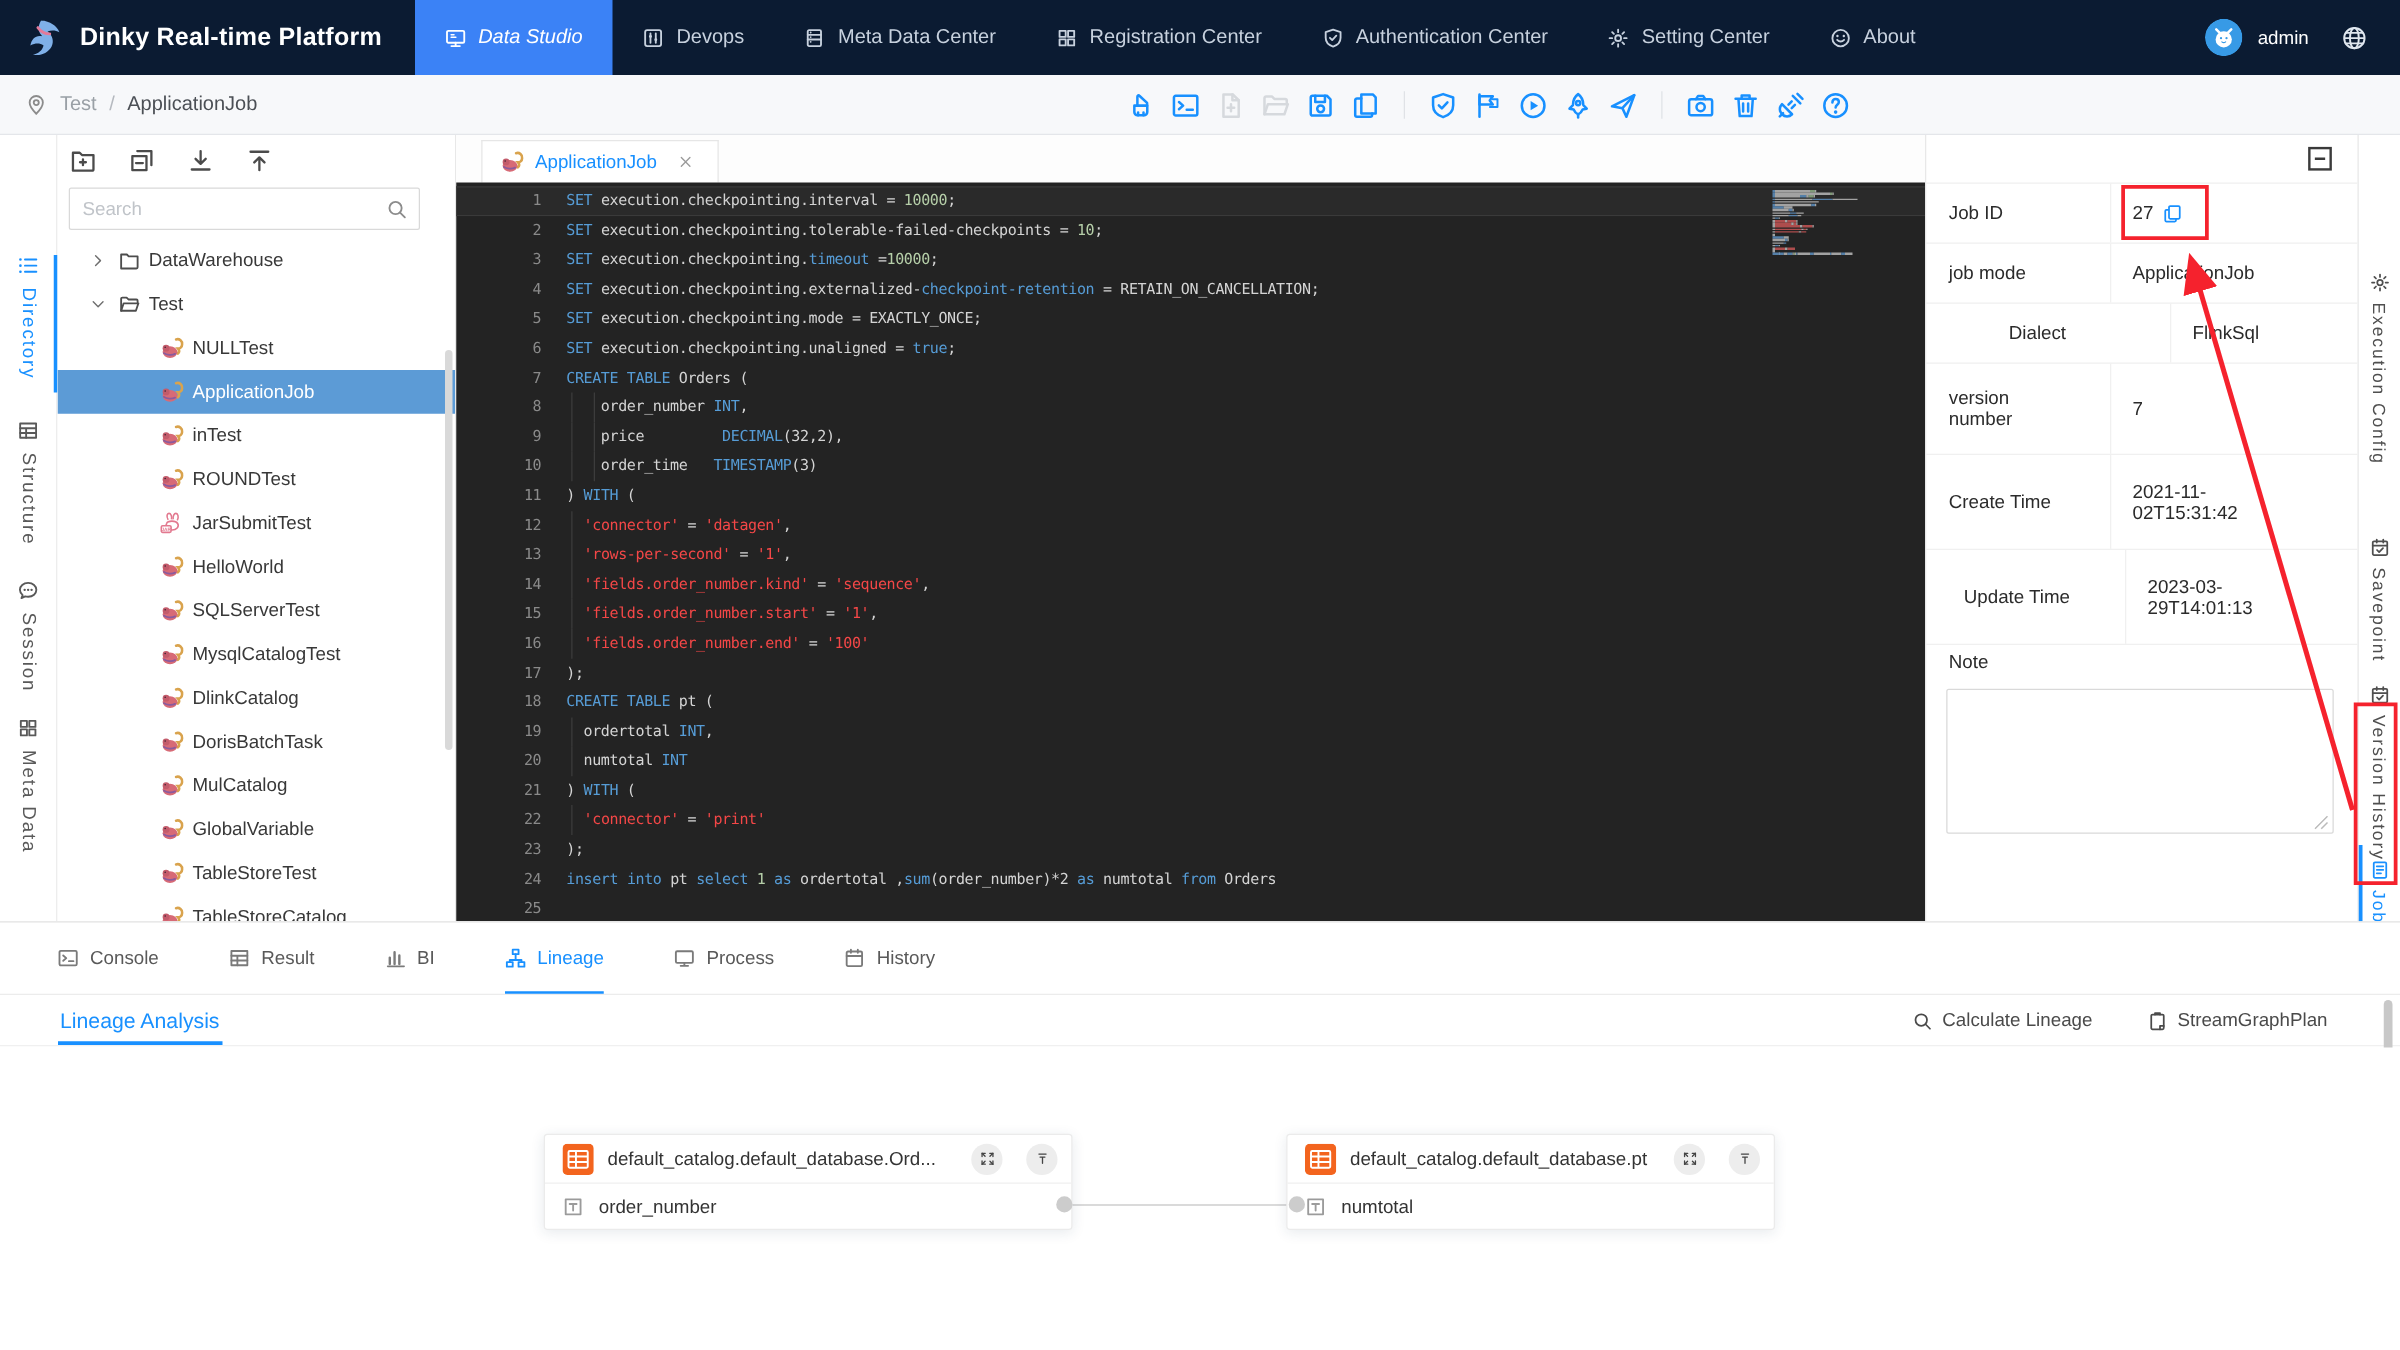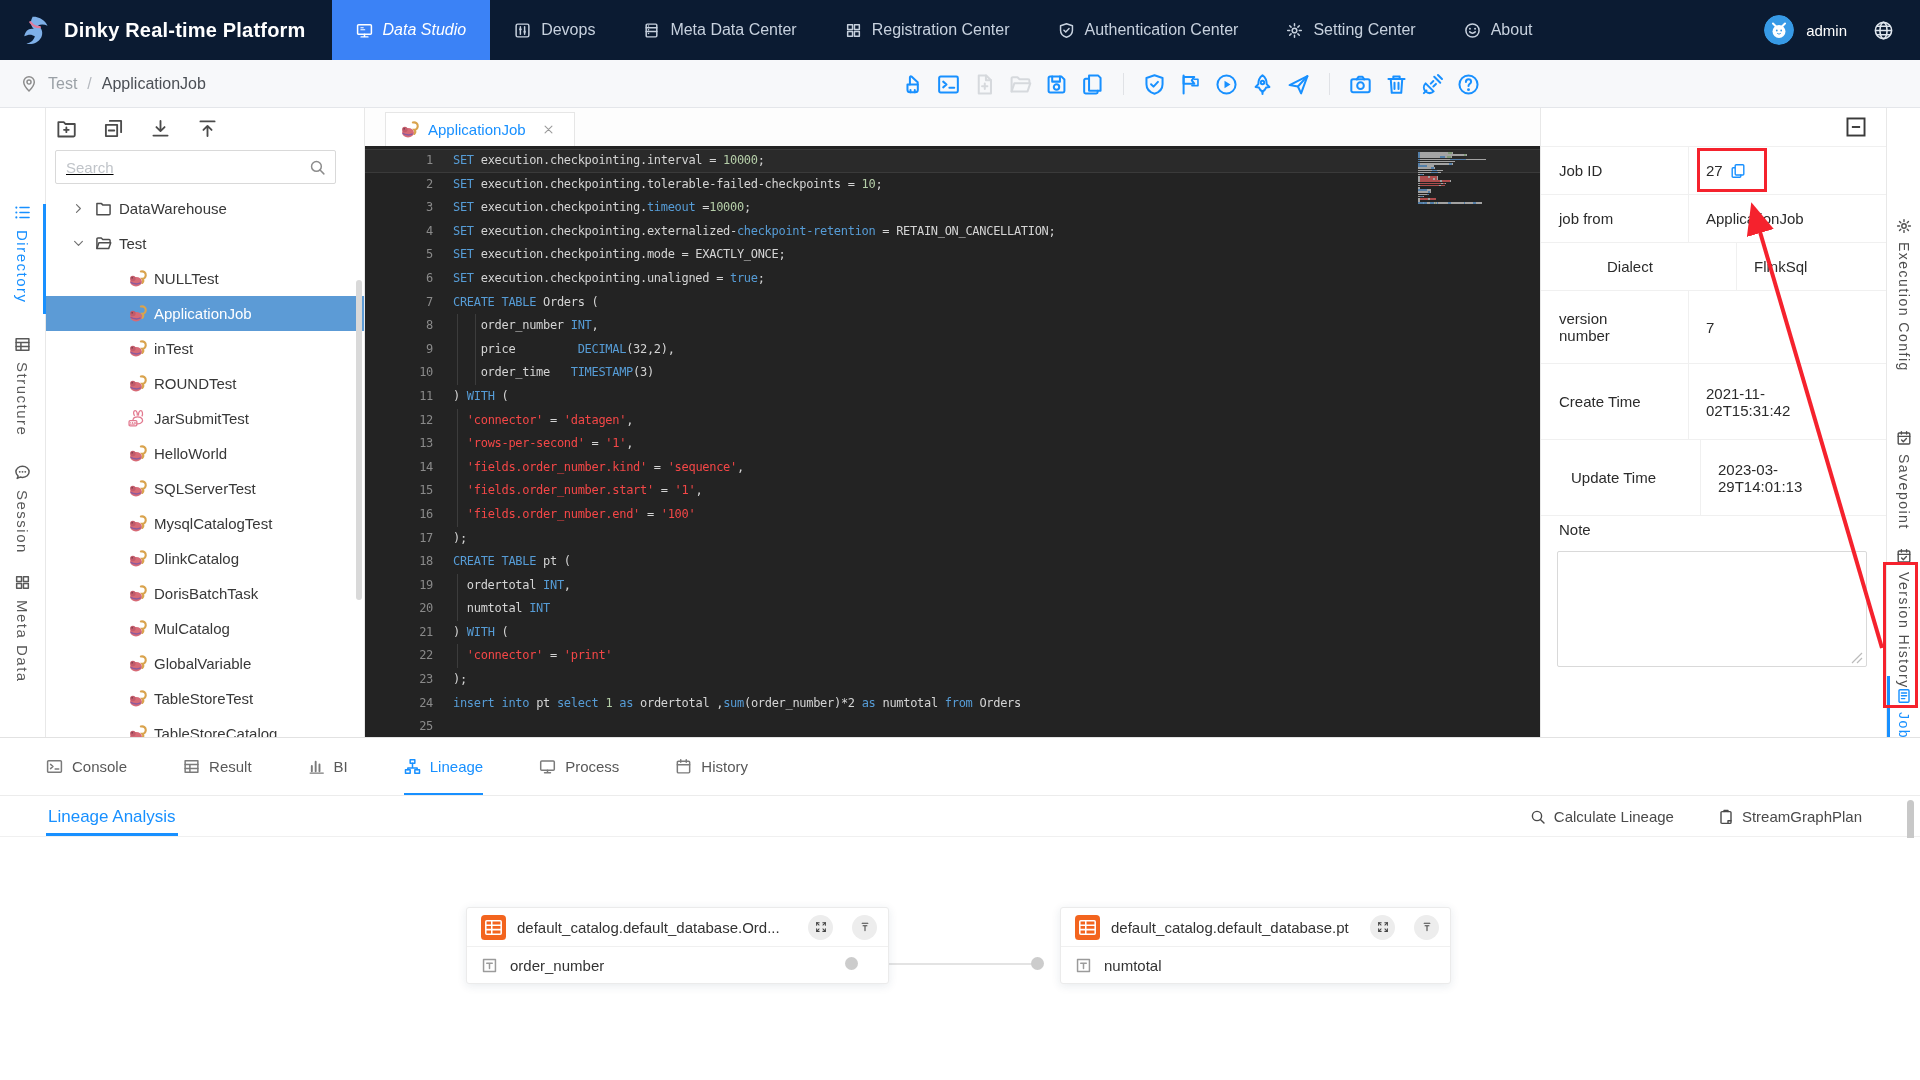--- a/index.html
+++ b/index.html
@@ -48,21 +48,21 @@
   .railitem.active { color:#1890ff; }
   .rail-ind { position:absolute; right:-1px; width:3px; background:#1890ff; }
 
   
   .treepanel { position:absolute; left:46px; top:0; width:319px; height:629px; border-right:1px solid #e8e8e8; background:#fff; overflow:hidden; }
   .tree-toolbar { position:absolute; left:10px; top:10px; display:flex; gap:26px; }
   .tt { width:21px; height:21px; color:#4b4b4b; cursor:pointer; }
   .searchbox { position:absolute; left:9px; top:42px; width:281px; height:34px; border:1px solid #d9d9d9; border-radius:2px;
     display:flex; align-items:center; background:#fff; }
   .searchbox input { flex:1; border:none; outline:none; padding:0 10px; font-size:15px; color:#000000;
-    font-family:"Liberation Sans",sans-serif; background:transparent;text-decoration:underline; }
+    font-family:"Liberation Sans",sans-serif; background:transparent; }
   .searchbox input::placeholder { color:#c0c4c9; }
   .searchbox .i { width:17px; height:17px; color:#8c8c8c; margin-right:9px; cursor:pointer; }
   .tree { position:absolute; left:0; top:83px; width:100%; }
   .trow { height:35px; display:flex; align-items:center; font-size:15px; color:#383838; cursor:pointer; white-space:nowrap; }
   .trow .chev { width:13px; height:13px; color:#6f6f6f; margin-left:26px; }
   .trow .fold { width:17px; height:17px; color:#4d4d4d; margin-left:10px; }
   .trow .job { width:19px; height:19px; margin-left:82px; }
   .trow .lbl { margin-left:7px; }
   .trow.sel { background:#5c9bd6; color:#fff; }
   .tree-sb { position:absolute; right:2px; top:172px; width:6px; height:320px; background:#d9d9d9; border-radius:3px; }
@@ -125,21 +125,21 @@
   .subrow { position:absolute; left:0; top:59px; width:100%; height:40px; border-bottom:1px solid #f0f0f0; }
   .subtab { position:absolute; left:46px; top:0; height:100%; display:inline-flex; align-items:center;
     color:#1890ff; font-size:17px; box-shadow:inset 0 -3px 0 #1890ff; padding:0 2px; cursor:pointer; }
   .sub-actions { position:absolute; right:58px; top:0; height:100%; display:flex; align-items:center; gap:44px; }
   .sact { display:flex; align-items:center; gap:8px; font-size:15px; color:#4a4a4a; cursor:pointer; }
   .sact .i { width:16px; height:16px; color:#4a4a4a; }
   .bottom-sb { position:absolute; right:6px; top:62px; width:7px; height:58px; background:#c8c8c8; border-radius:3.5px; }
   .canvas { position:absolute; left:0; top:100px; width:1920px; height:243px; background:#fff; }
   .edge-svg { position:absolute; left:0; top:0; width:100%; height:100%; }
   .lnode { position:absolute; top:69px; background:#fff; border:1px solid #ebebeb; border-radius:3px;
-    box-shadow:0 2px 10px rgba(31,56,88,.10); cursor:grab;margin-left:31px; }
+    box-shadow:0 2px 10px rgba(31,56,88,.10); cursor:grab; }
   .n1 { left:435px; width:423px; } .n2 { left:1029px; width:391px; }
   .lnhead { height:38px; display:flex; align-items:center; gap:11px; padding:0 11px 0 14px; }
   .lnhead .oic { width:25px; height:25px; }
   .lntitle { flex:1; font-size:15px; color:#333; white-space:nowrap; overflow:hidden; }
   .cbtn { width:25px; height:25px; border-radius:50%; background:#ededed; color:#444; display:flex;
     align-items:center; justify-content:center; cursor:pointer; }
   .cbtn .i { width:12px; height:12px; }
   .lnfield { height:37px; border-top:1px solid #f0f0f0; display:flex; align-items:center; gap:12px;
     padding:0 14px; font-size:15px; color:#333; }
   .lnfield .i { width:17px; height:17px; color:#9b9b9b; }
@@ -940,21 +940,21 @@
               <span class="i copyic">
                 <svg viewBox="0 0 16 16" fill="none" stroke="currentColor" stroke-width="1.4" stroke-linecap="round" stroke-linejoin="round">
                   <rect x="5.2" y="1.8" width="8.6" height="10.2" rx="1"></rect>
                   <path d="M10.8 12v1.2c0 .6-.4 1-1 1H3.2c-.6 0-1-.4-1-1V5.8c0-.6.4-1 1-1h1.4"></path>
                 </svg>
               </span>
             </div>
           </div>
           <div class="irow" style="height: 48px;">
             <div class="ilabel">
-              <span>job from</span>
+              <span>job mode</span>
             </div>
             <div class="ival">
               <span class="val">ApplicationJob</span>
             </div>
           </div>
           <div class="irow" style="height: 48px; padding-left: 48px;">
             <div class="ilabel">
               <span>Dialect</span>
             </div>
             <div class="ival">

